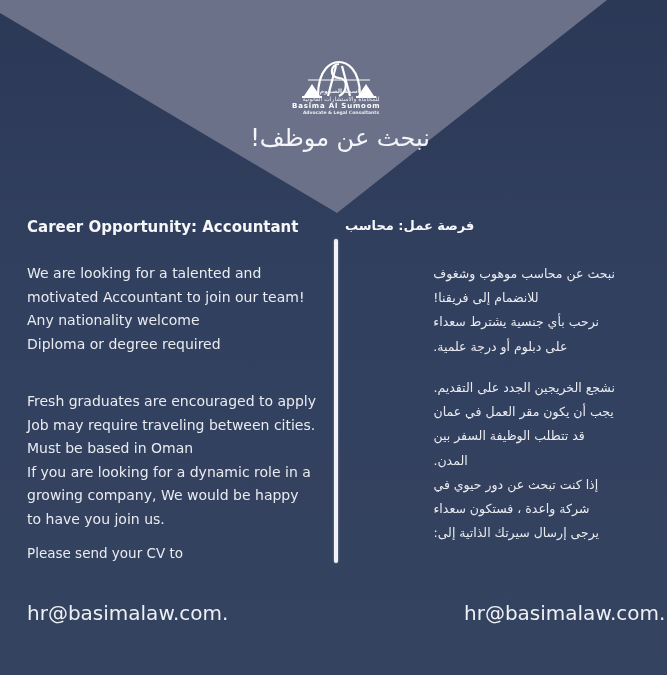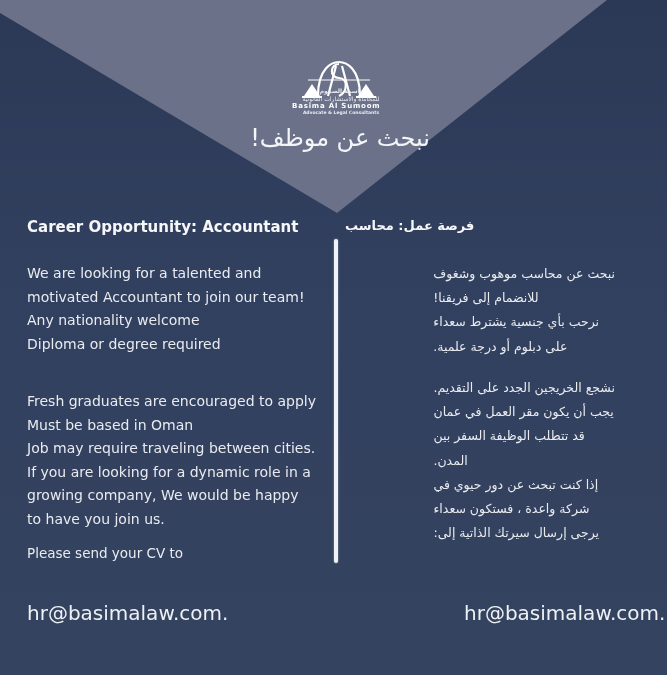--- a/index.html
+++ b/index.html
@@ -95,22 +95,22 @@
 <div class="en-col">
   <div class="en-title">Career Opportunity: Accountant</div>
   <div class="en-block1">
     <div class="en-line">We are looking for a talented and</div>
     <div class="en-line">motivated Accountant to join our team!</div>
     <div class="en-line">Any nationality welcome</div>
     <div class="en-line">Diploma or degree required</div>
   </div>
   <div class="en-block2">
     <div class="en-line">Fresh graduates are encouraged to apply</div>
+    <div class="en-line">Job may require traveling between cities.</div>
     <div class="en-line">Must be based in Oman</div>
-    <div class="en-line">Job may require traveling between cities.</div>
     <div class="en-line">If you are looking for a dynamic role in a</div>
     <div class="en-line">growing company, We would be happy</div>
     <div class="en-line">to have you join us.</div>
   </div>
   <div class="en-cta">Please send your CV to</div>
 </div>
 
 <div class="ar-col">
   <div class="ar-title">فرصة عمل:  محاسب</div>
   <div class="ar-block1">

